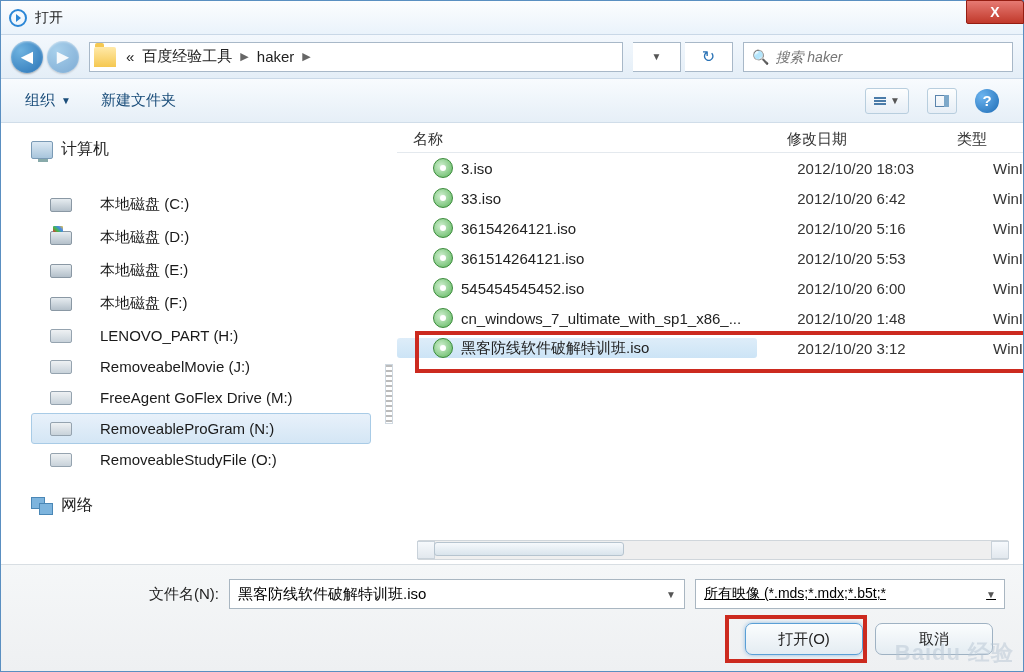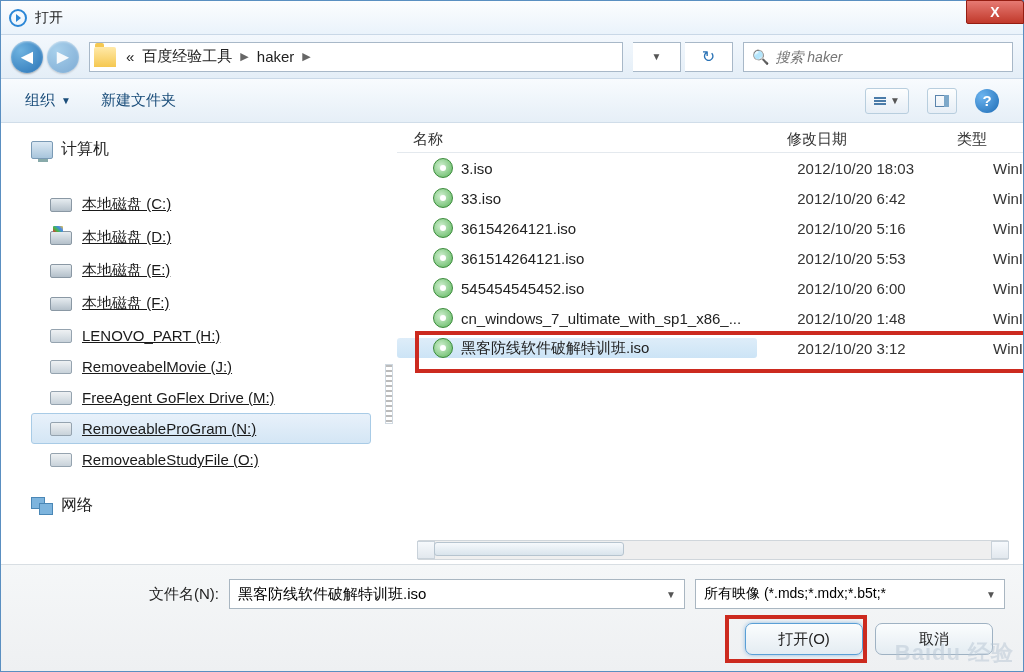--- a/index.html
+++ b/index.html
@@ -37,21 +37,21 @@
 .preview-btn { width:30px; height:26px; border: 1px solid #b8cede; background: linear-gradient(#fdfefe,#e6eef6); border-radius:3px; display:flex; align-items:center; justify-content:center; }
 .preview-ico { width:14px; height:12px; border:1px solid #5a84ac; position:relative; }
 .preview-ico::after { content:""; position:absolute; right:-1px; top:-1px; bottom:-1px; width:5px; background:#7da8c9; }
 .help-btn { width:24px; height:24px; border-radius:50%; background: radial-gradient(circle at 30% 30%, #6cb4ef, #1e6cb5); color:#fff; display:flex; align-items:center; justify-content:center; font-size:15px; font-weight:bold; }
 
 .body { flex: 1; display: flex; position: relative; background:#fff; }
 .sidebar { width: 380px; padding: 16px 10px 10px 30px; overflow: hidden; }
 .side-head { font-size: 16px; color:#222; display:flex; align-items:center; gap:8px; margin-bottom:28px; }
 .computer-ico { width:22px; height:18px; background: linear-gradient(#dbe8f3,#a8c5dc); border:1px solid #7a9ab5; border-radius:2px; position:relative; }
 .computer-ico::after { content:""; position:absolute; bottom:-4px; left:6px; width:10px; height:3px; background:#8aa; }
-.side-item { font-size: 15px; color:#1a1a1a; padding: 6px 0 6px 18px; display:flex; align-items:center; gap:10px; border:1px solid transparent; border-radius:3px;text-decoration:underline; }
+.side-item { font-size: 15px; color:#1a1a1a; padding: 6px 0 6px 18px; display:flex; align-items:center; gap:28px; border:1px solid transparent; border-radius:3px; }
 .side-item.sel { background: linear-gradient(#e8f1fa, #d4e6f5); border-color:#a8cbe6; }
 .drive-ico { width:22px; height:14px; background: linear-gradient(#e6ecf0,#b4c0ca); border-radius:2px; border:1px solid #8a98a4; position:relative; }
 .drive-ico.win::before { content:""; position:absolute; top:-6px; left:2px; width:10px; height:6px; background: linear-gradient(45deg,#e23,#4b4,#48e,#fc3); border-radius:1px; }
 .usb-ico { width:22px; height:14px; background: linear-gradient(#eef1f3,#c8d2da); border-radius:2px; border:1px solid #95a3af; }
 .side-spacer { height: 20px; }
 .side-net { font-size: 16px; color:#222; display:flex; align-items:center; gap:8px; }
 .net-ico { width:22px; height:18px; position:relative; }
 .net-ico::before { content:""; position:absolute; width:12px; height:10px; background:#7db4dd; border:1px solid #4a87b6; top:0; left:0; }
 .net-ico::after { content:""; position:absolute; width:12px; height:10px; background:#7db4dd; border:1px solid #4a87b6; bottom:0; right:0; }
 
@@ -78,21 +78,21 @@
 .hscroll { height:20px; margin: 10px 14px 4px 20px; background:#efefef; border:1px solid #d0d6db; position:relative; border-radius:2px; }
 .hscroll-thumb { position:absolute; left:16px; top:1px; width:190px; height:14px; background: linear-gradient(#f6f9fc,#d9e4ec); border:1px solid #b6c4cf; border-radius:3px; }
 .hscroll::before, .hscroll::after { content:""; position:absolute; top:0; bottom:0; width:16px; background: linear-gradient(#f6f9fc,#e2e8ee); border:1px solid #c9d2da; }
 .hscroll::before { left:-1px; }
 .hscroll::after { right:-1px; }
 
 .footer { background: linear-gradient(#f5f7f8, #eef0f2); border-top:1px solid #d8dee3; padding: 14px 18px 16px 18px; }
 .fn-row { display:flex; align-items:center; gap:10px; margin-bottom:14px; }
 .fn-label { font-size:15px; color:#222; margin-left: 130px; text-align: right; }
 .fn-input { flex:1; height:30px; border:1px solid #a9b6c1; background:#fff; padding: 0 8px; font-size:15px; display:flex; align-items:center; justify-content:space-between; }
-.fn-drop { width: 310px; height:30px; border:1px solid #a9b6c1; background:#fff; padding: 0 8px; font-size:14px; display:flex; align-items:center; justify-content:space-between; }
+.fn-drop { width: 310px; height:30px; border:1px solid #a9b6c1; background:#fff; padding: 0 8px; font-size:14px; display:flex; align-items:center; justify-content:space-between;text-decoration:underline; }
 .caret-down { font-size:10px; color:#555; }
 .btn-row { display:flex; justify-content:flex-end; gap:12px; padding-right: 12px; position:relative; }
 .btn { width:118px; height:32px; border:1px solid #9fb2c3; background: linear-gradient(#fbfdfe,#e4ecf2); border-radius:7px; font-size:15px; color:#222; display:flex; align-items:center; justify-content:center; }
 .btn.primary { border-color:#5a9fd6; box-shadow: 0 0 4px rgba(80,150,210,.6); }
 .red2 { position:absolute; border:4px solid #cc2a1f; width:142px; height:48px; right: 138px; top:-8px; pointer-events:none; }
 .watermark { position:absolute; right:10px; bottom:4px; font-size:22px; color:#b8c6d4; opacity:.5; font-weight:bold; letter-spacing:1px; pointer-events:none; }
 </style>
 </head>
 <body>
 

